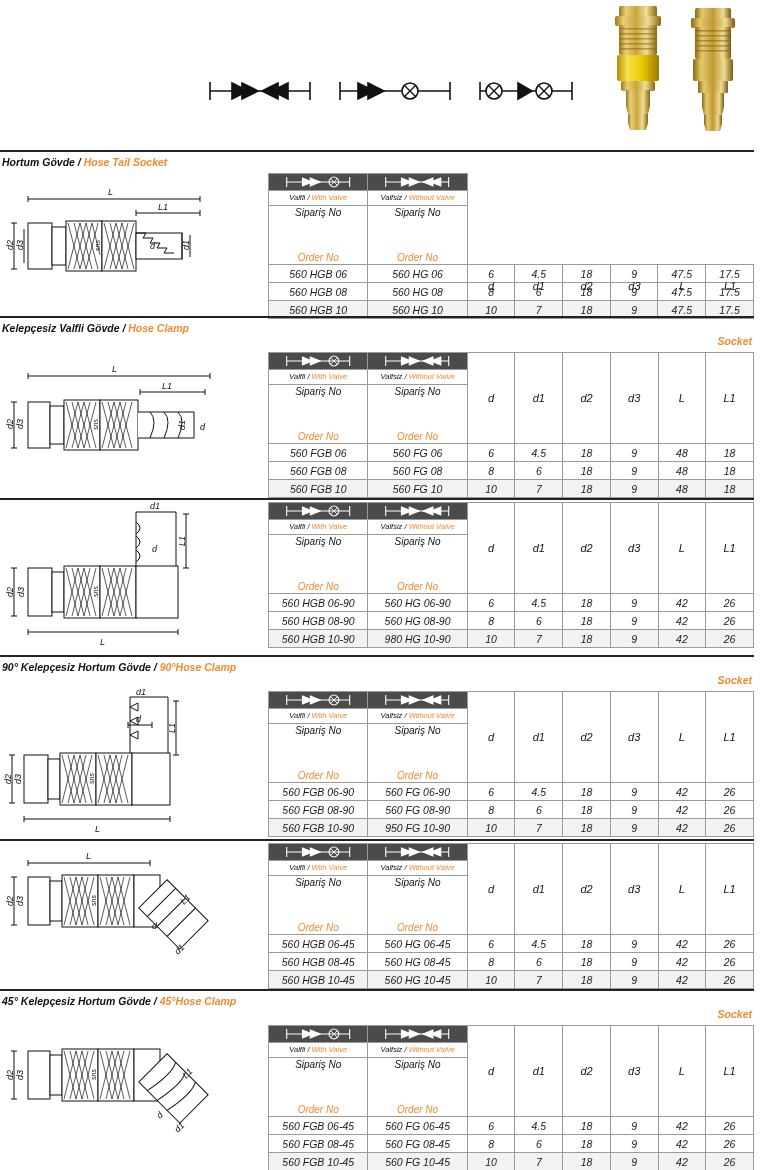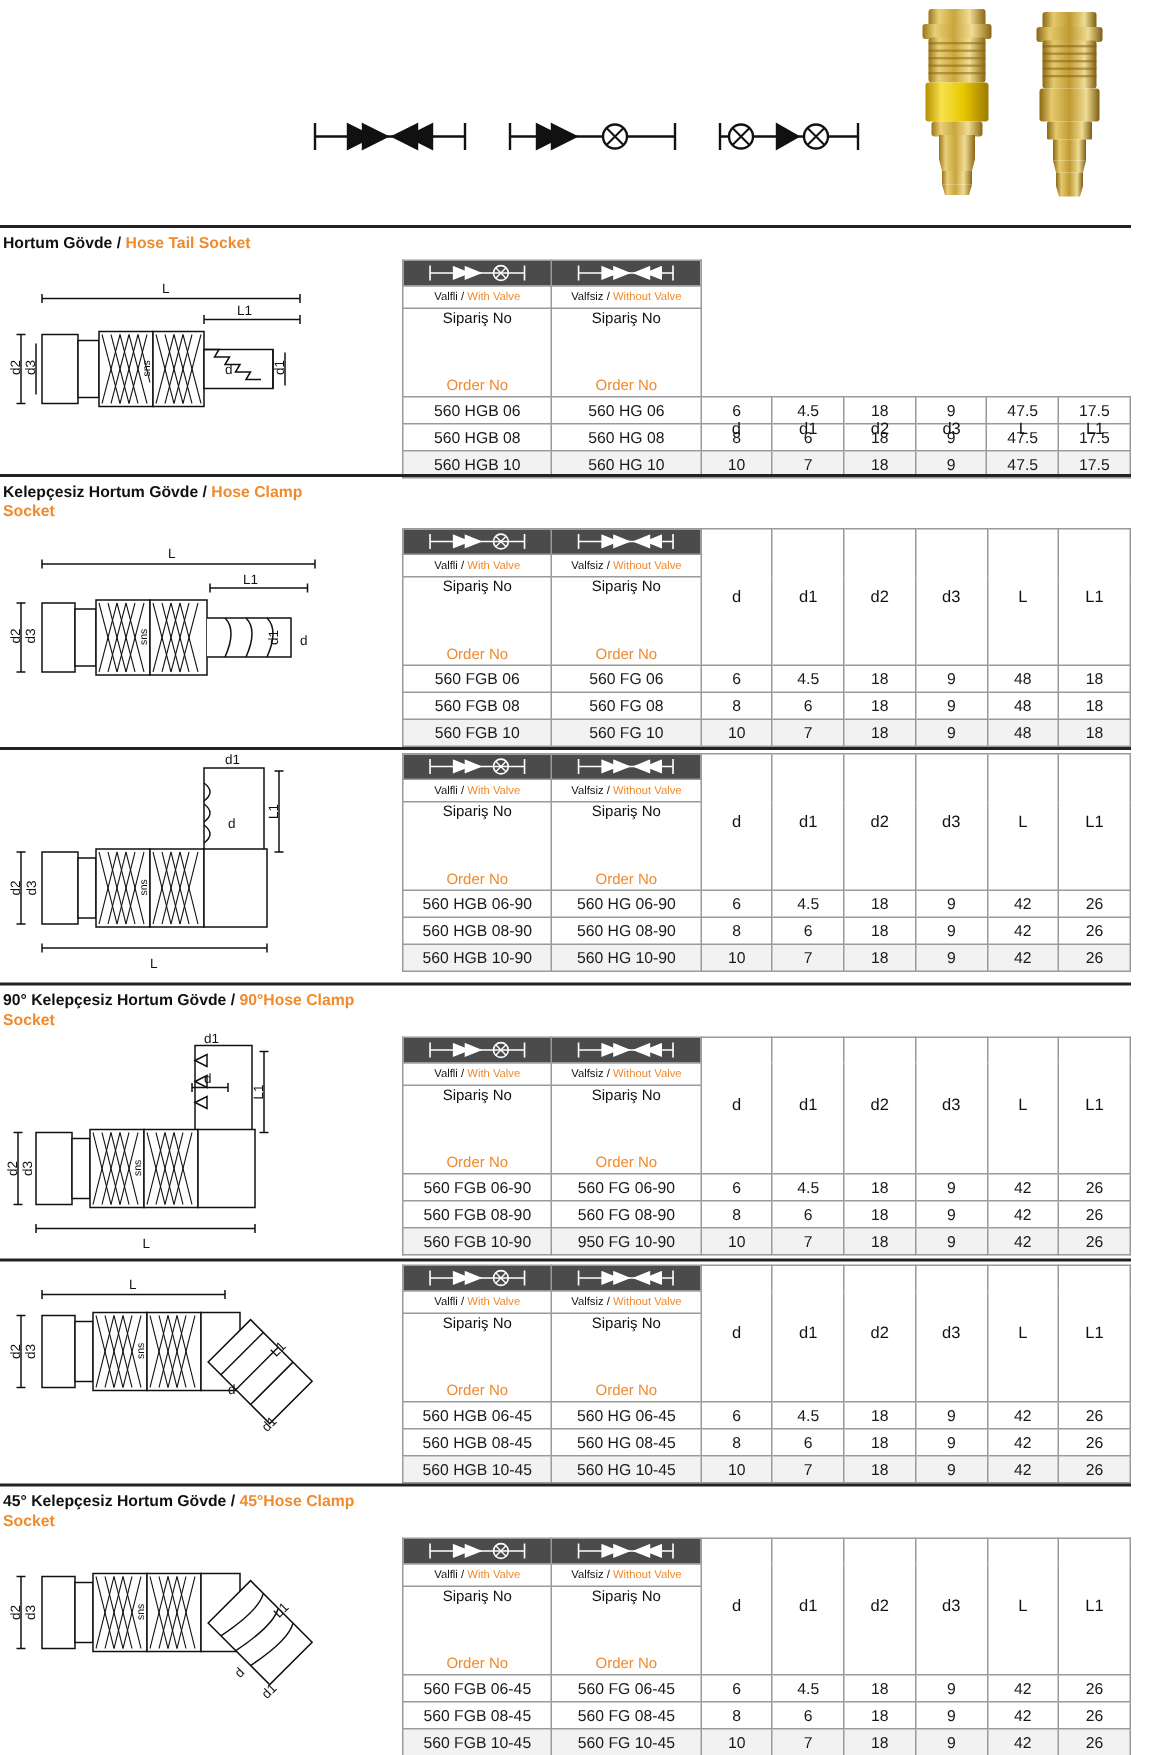--- a/index.html
+++ b/index.html
@@ -12,20 +12,21 @@
     height: 1170px;
     font-family: "Liberation Sans", sans-serif;
     color: #1a1a1a;
     position: relative;
     overflow: hidden;
   }
   .page {
     position: relative;
     width: 714px;
     height: 1170px;
+    font-style: italic;
   }
 
   
   .top-band {
     position: relative;
     height: 150px;
     width: 774px;
   }
   .symbol-strip {
     position: absolute;
@@ -58,20 +59,21 @@
     padding: 4px 2px 2px 2px;
     font-size: 10.5px;
     font-weight: bold;
     line-height: 13px;
   }
   .sec-head .tr { color: #111; }
   .sec-head .sep { color: #111; font-weight: bold; }
   .sec-head .en { color: #f08a2c; font-weight: bold; }
   .sec-head .en-wrap {
     display: block;
+    text-align: right;
     color: #f08a2c;
   }
 
   .sec-body {
     display: flex;
     align-items: flex-start;
   }
   .drawing {
     width: 268px;
     flex: 0 0 268px;
@@ -438,21 +440,21 @@
           </tr>
         </tbody>
           </table>
       </div>
     </div>
   </div>
 
   <div class="section">
     <div class="sec-rule-top"></div>
     <div class="sec-head">
-      <span class="tr">Kelepçesiz Hortum Gövde</span>
+      <span class="tr">Kelepçesiz Valfli Gövde</span>
       <span class="sep"> / </span>
       <span class="en">Hose Clamp</span>
       <span class="en-wrap">Socket</span>
     </div>
     <div class="sec-body">
       <div class="drawing">
         <svg class="dwg" width="268" height="140" viewBox="0 0 268 140">
           <g stroke="#111" fill="none" stroke-width="1">
             <line x1="28" y1="26" x2="210" y2="26"></line>
             <path d="M28 23 l0 6 M210 23 l0 6"></path>
@@ -733,21 +735,21 @@
             <td class="data code">560 HG 08-90</td>
             <td class="data">8</td>
             <td class="data">6</td>
             <td class="data">18</td>
             <td class="data">9</td>
             <td class="data">42</td>
             <td class="data">26</td>
           </tr>
           <tr class="r-even">
             <td class="data code">560 HGB 10-90</td>
-            <td class="data code">560 HG 10-90</td>
+            <td class="data code">980 HG 10-90</td>
             <td class="data">10</td>
             <td class="data">7</td>
             <td class="data">18</td>
             <td class="data">9</td>
             <td class="data">42</td>
             <td class="data">26</td>
           </tr>
         </tbody>
           </table>
       </div>

